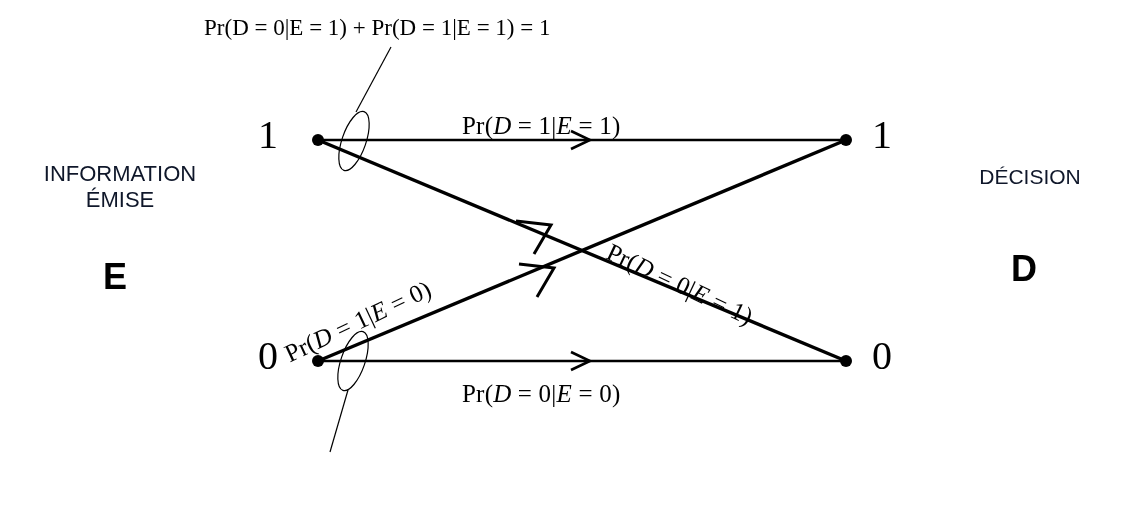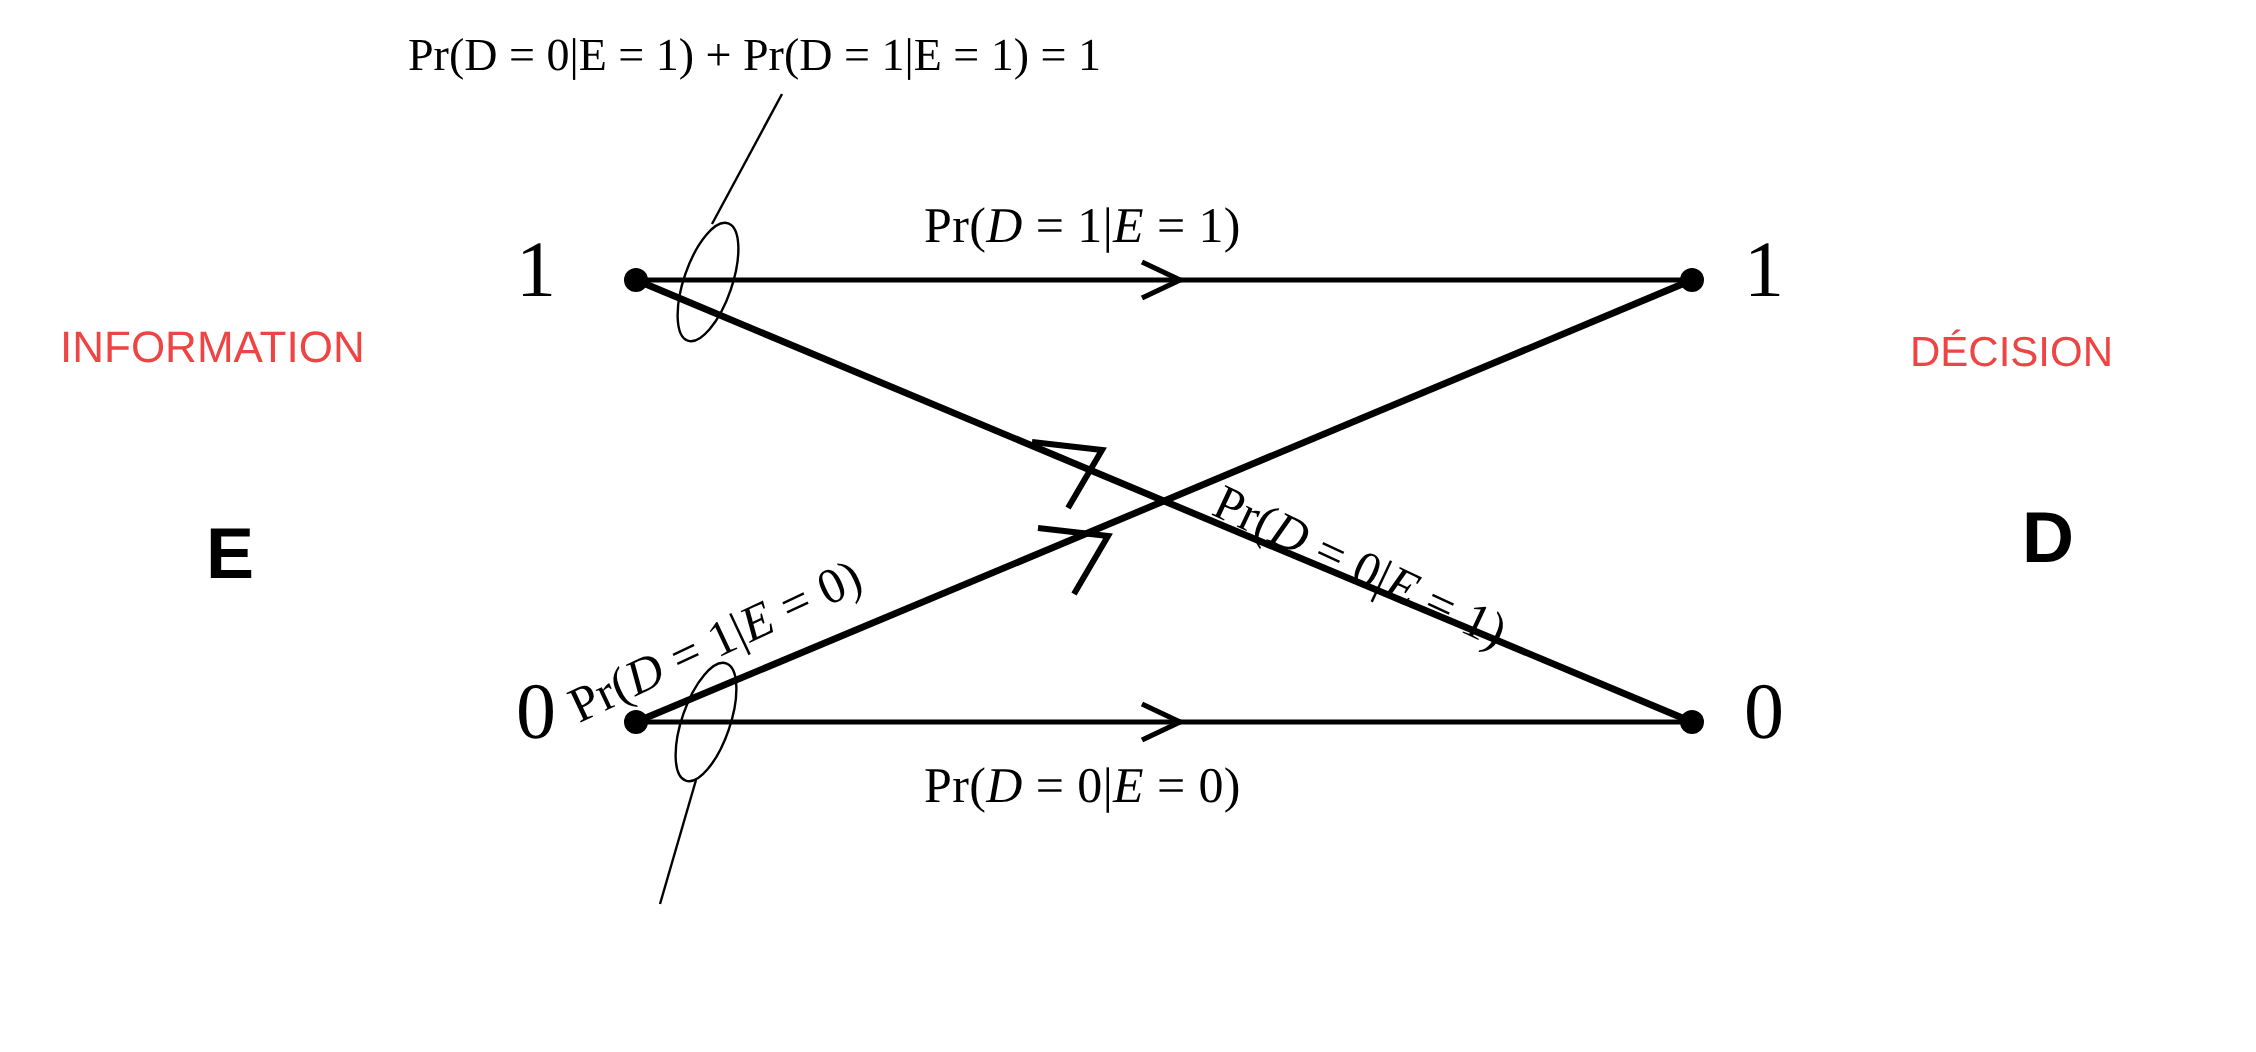--- a/index.html
+++ b/index.html
@@ -46,22 +46,22 @@
     font-size: 23px;
   }
   .node-num {
     font-family: "Liberation Serif", "DejaVu Serif", serif;
     font-size: 40px;
     color: #000000;
   }
   .side-cap {
     font-family: "Liberation Sans", sans-serif;
     font-size: 22px;
-    text-align: left;
-    color: #ef4444;
+    text-align: center;
+    color: #0f172a;
   }
   .side-cap.small {
     font-size: 21px;
   }
   .side-var {
     font-family: "Liberation Sans", sans-serif;
     font-size: 36px;
     font-weight: bold;
     color: #000000;
   }
@@ -115,31 +115,32 @@
 
       <ellipse cx="353" cy="361" rx="12" ry="31" transform="rotate(19 353 361)"></ellipse>
       <line x1="348" y1="390" x2="330" y2="452"></line>
     </g>
   </svg>
 
   <div class="txt annot" style="left:204px; top:16px;">Pr(<span class="it">D</span> = 0|<span class="it">E</span> = 1) + Pr(<span class="it">D</span> = 1|<span class="it">E</span> = 1) = 1</div>
 
 
   <div class="txt side-cap" style="left:30px; top:162px; width:180px;">INFORMATION</div>
+  <div class="txt side-cap" style="left:30px; top:188px; width:180px;">ÉMISE</div>
   <div class="txt side-var" style="left:103px; top:258px;">E</div>
 
   <div class="txt side-cap small" style="left:955px; top:166px; width:150px;">DÉCISION</div>
   <div class="txt side-var" style="left:1011px; top:250px;">D</div>
 
   <div class="txt node-num" style="left:258px; top:113px;">1</div>
   <div class="txt node-num" style="left:258px; top:334px;">0</div>
   <div class="txt node-num" style="left:872px; top:113px;">1</div>
   <div class="txt node-num" style="left:872px; top:334px;">0</div>
 
-  <div class="txt math" style="left:462px; top:100px;">Pr(<span class="it">D</span> = 1|<span class="it">E</span> = 1)</div>
+  <div class="txt math" style="left:462px; top:112px;">Pr(<span class="it">D</span> = 1|<span class="it">E</span> = 1)</div>
 
   <div class="txt math" style="left:462px; top:380px;">Pr(<span class="it">D</span> = 0|<span class="it">E</span> = 0)</div>
 
   <div class="txt math rot-up" style="left:292px; top:340px;">Pr(<span class="it">D</span> = 1|<span class="it">E</span> = 0)</div>
 
   <div class="txt math rot-down" style="left:614px; top:238px;">Pr(<span class="it">D</span> = 0|<span class="it">E</span> = 1)</div>
 
 </div>
 
 </body></html>

